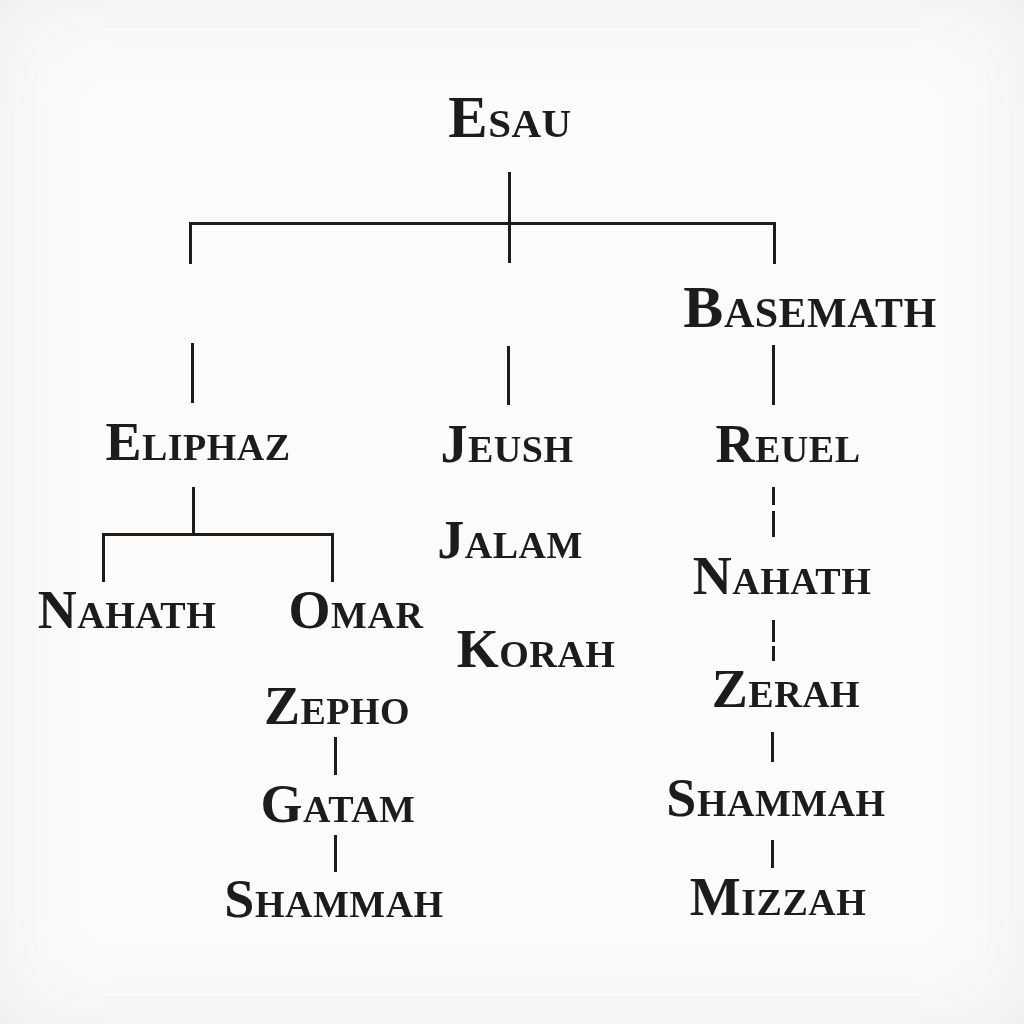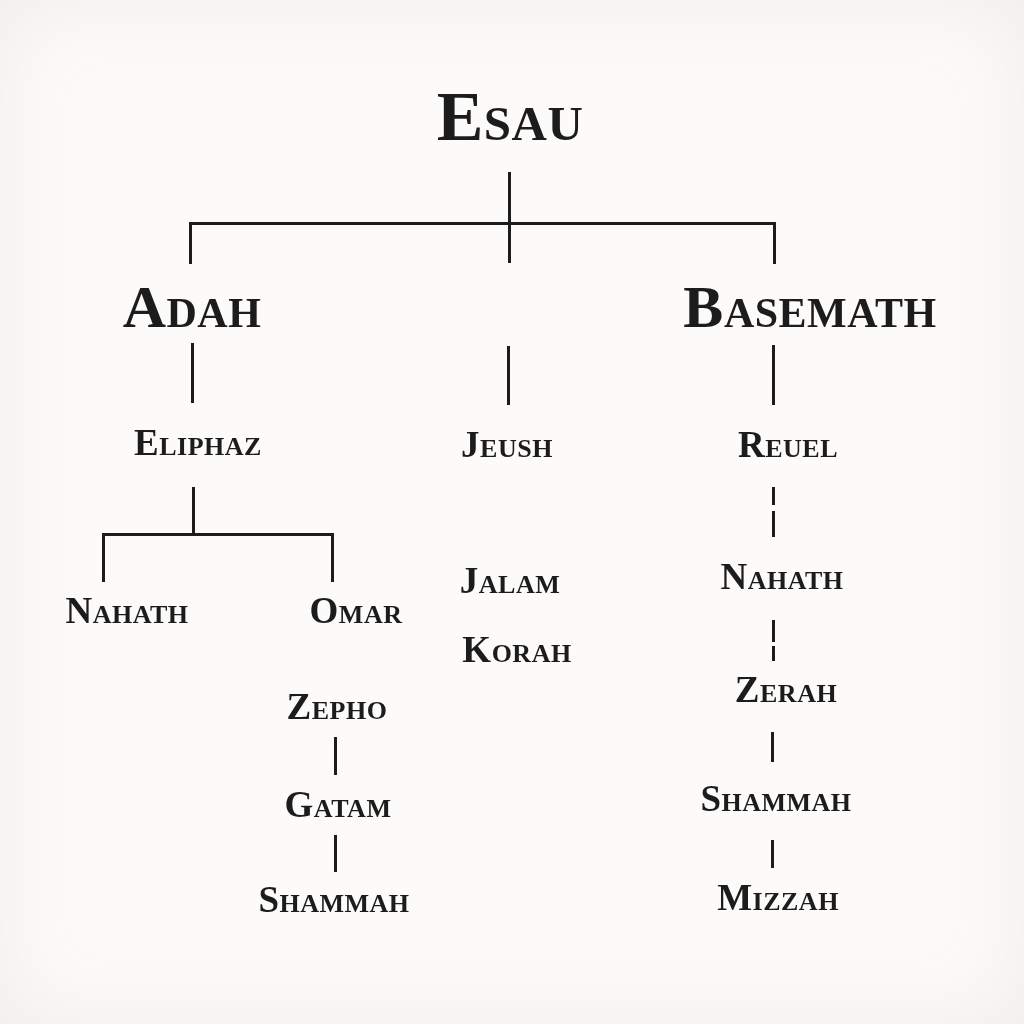--- a/index.html
+++ b/index.html
@@ -24,23 +24,23 @@
   .name {
     position: absolute;
     transform: translate(-50%, -50%);
     font-weight: 700;
     font-variant: small-caps;
     letter-spacing: 0.5px;
     line-height: 1;
     white-space: nowrap;
     color: var(--ink, #1c1c1c);
   }
-  .root-name   { font-size: 70px; }
+  .root-name   { font-size: 59px; }
   .wife-name   { font-size: 60px; }
-  .child-name  { font-size: 37px; }
+  .child-name  { font-size: 54px; }
   .line {
     position: absolute;
     background: var(--ink, #1c1c1c);
   }
   .vline { width: 3px; }
   .hline { height: 3px; }
 </style>
 </head>
 <body>
 
@@ -49,21 +49,20 @@
   <div class="name root-name" style="left:510px; top:117px;">Esau</div>
 
   <div class="line vline" style="left:508px; top:172px; height:91px;"></div>
 
   <div class="line hline" style="left:189px; top:222px; width:587px;"></div>
 
   <div class="line vline" style="left:189px; top:222px; height:42px;"></div>
 
   <div class="line vline" style="left:773px; top:222px; height:42px;"></div>
 
-  <div class="name wife-name" style="left:192px; top:307px;">Adah</div>
   <div class="name wife-name" style="left:810px; top:307px;">Basemath</div>
 
   <div class="line vline" style="left:191px; top:343px; height:60px;"></div>
   <div class="line vline" style="left:507px; top:346px; height:59px;"></div>
   <div class="line vline" style="left:772px; top:345px; height:60px;"></div>
 
   <div class="name child-name" style="left:198px; top:442px;">Eliphaz</div>
   <div class="name child-name" style="left:507px; top:444px;">Jeush</div>
   <div class="name child-name" style="left:788px; top:444px;">Reuel</div>
 
@@ -74,22 +73,22 @@
 
   <div class="name child-name" style="left:127px; top:610px;">Nahath</div>
   <div class="name child-name" style="left:344px; top:610px;margin-left:12px;">Omar</div>
   <div class="name child-name" style="left:338px; top:804px;">Gatam</div>
   <div class="name child-name" style="left:337px; top:706px;">Zepho</div>
   <div class="name child-name" style="left:334px; top:899px;">Shammah</div>
 
   <div class="line vline" style="left:334px; top:737px; height:38px;"></div>
   <div class="line vline" style="left:334px; top:835px; height:37px;"></div>
 
-  <div class="name child-name" style="left:510px; top:540px;margin-top:40px;">Jalam</div>
-  <div class="name child-name" style="left:517px; top:649px;text-align:center;">Korah</div>
+  <div class="name child-name" style="left:510px; top:540px;">Jalam</div>
+  <div class="name child-name" style="left:536px; top:649px;text-align:center;">Korah</div>
 
   <div class="line vline" style="left:772px; top:487px; height:18px;"></div>
   <div class="line vline" style="left:772px; top:511px; height:26px;"></div>
   <div class="name child-name" style="left:782px; top:576px;">Nahath</div>
 
   <div class="line vline" style="left:772px; top:620px; height:22px;"></div>
   <div class="line vline" style="left:772px; top:646px; height:15px;"></div>
   <div class="name child-name" style="left:786px; top:689px;">Zerah</div>
 
   <div class="line vline" style="left:771px; top:732px; height:30px;"></div>

